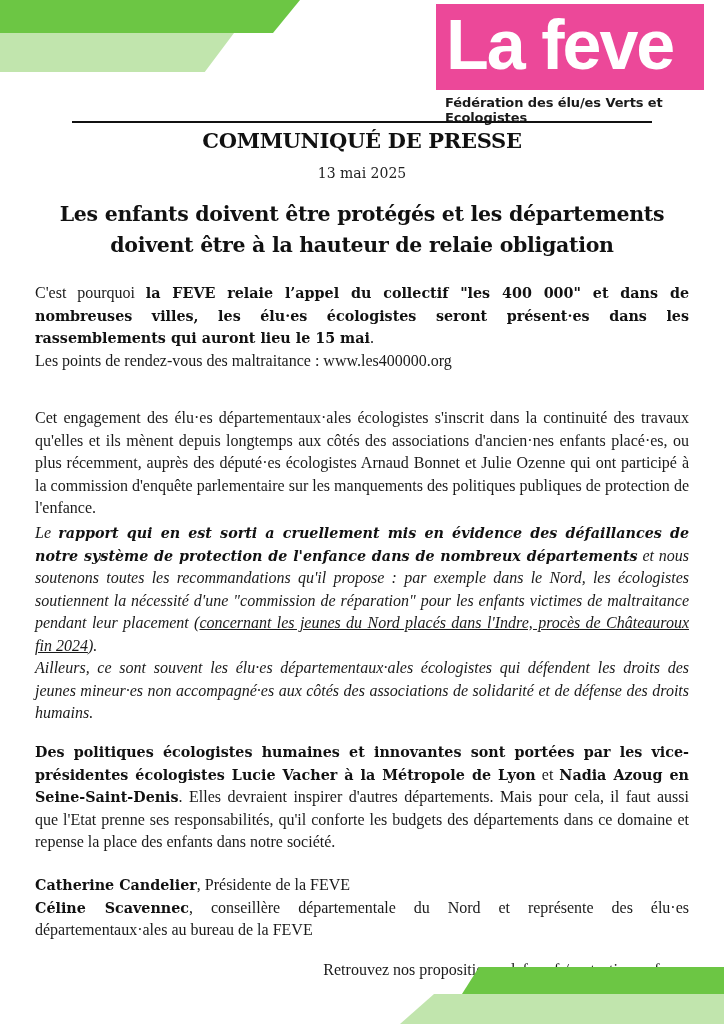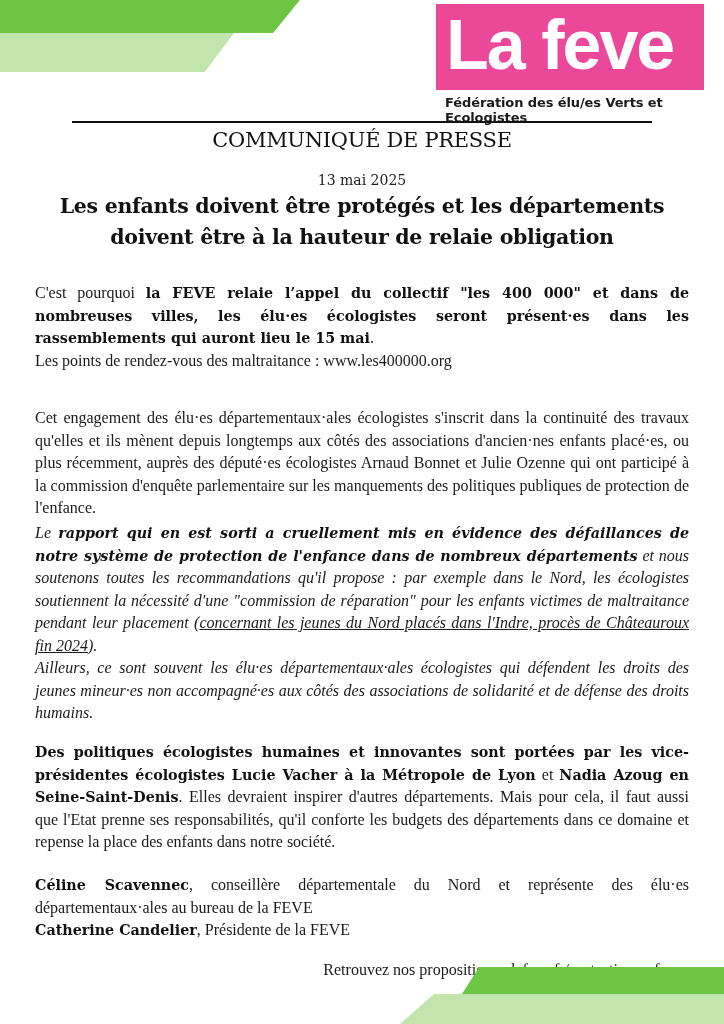--- a/index.html
+++ b/index.html
@@ -12,24 +12,24 @@
   .band-bot-dark { left: 462px; top: 967px; width: 262px; height: 27px; background: #6cc644; clip-path: polygon(6.5% 0, 100% 0, 100% 100%, 0 100%); }
   .band-bot-light { left: 400px; top: 994px; width: 324px; height: 30px; background: #c1e5ad; clip-path: polygon(10.5% 0, 100% 0, 100% 100%, 0 100%); }
 
   
   .logo { position: absolute; left: 436px; top: 4px; width: 268px; height: 86px; background: #ec4899; }
   .logo-word { position: absolute; left: 10px; top: -2px; font-family: "Liberation Sans", sans-serif; font-weight: 700; font-size: 70px; letter-spacing: -2px; color: #ffffff; line-height: 86px; }
   .logo-tag { position: absolute; left: 445px; top: 95px; font-family: "DejaVu Sans", sans-serif; font-weight: 700; font-size: 13px; color: #1a1a1a; letter-spacing: -0.1px; }
 
   .rule { position: absolute; left: 72px; top: 121px; width: 580px; height: 2px; background: #111; }
 
-  .comm { position: absolute; left: 0; width: 724px; top: 128px; text-align: center; font-family: "DejaVu Serif", serif; font-size: 21px; font-weight: 400; letter-spacing: -0.3px; color: #111; }
-  .date { position: absolute; left: 0; width: 724px; top: 172px; text-align: center; font-family: "DejaVu Serif", serif; font-size: 14px; color: #222; }
+  .comm { position: absolute; left: 0; width: 724px; top: 128px; text-align: center; font-family: "DejaVu Serif", serif; font-size: 21px; font-weight: 700; letter-spacing: -0.3px; color: #111; }
+  .date { position: absolute; left: 0; width: 724px; top: 165px; text-align: center; font-family: "DejaVu Serif", serif; font-size: 14px; color: #222; }
 
-  .title { position: absolute; left: 30px; width: 664px; top: 191px; text-align: center; font-family: "DejaVu Serif", serif; font-weight: 700; font-size: 20.5px; line-height: 31px; letter-spacing: -0.3px; color: #111; }
+  .title { position: absolute; left: 30px; width: 664px; top: 199px; text-align: center; font-family: "DejaVu Serif", serif; font-weight: 700; font-size: 20.5px; line-height: 31px; letter-spacing: -0.3px; color: #111; }
 
   .para { position: absolute; left: 35px; width: 654px; font-family: "Liberation Serif", serif; font-size: 16px; line-height: 22.5px; text-align: justify; color: #1a1a1a; }
   .para b { font-family: "DejaVu Serif", serif; font-size: 14.3px; font-weight: 700; color: #111; }
   .p1 { top: 282px; }
   .p2 { top: 407px; }
   .p3 { top: 522px; font-style: italic; }
   .p4 { top: 741px; }
   .p5 { top: 874px; }
   .p6 { top: 959px; text-align: right; }
   .u { text-decoration: underline; }
@@ -66,20 +66,20 @@
 <div class="para p3">
   <span>Le </span><b>rapport qui en est sorti a cruellement mis en évidence des défaillances de notre système de protection de l'enfance dans de nombreux départements</b><span> et nous soutenons toutes les recommandations qu'il propose : par exemple dans le Nord, les écologistes soutiennent la nécessité d'une "commission de réparation" pour les enfants victimes de maltraitance pendant leur placement (</span><span class="u">concernant les jeunes du Nord placés dans l'Indre, procès de Châteauroux fin 2024</span><span>).</span>
   <span class="line">Ailleurs, ce sont souvent les élu·es départementaux·ales écologistes qui défendent les droits des jeunes mineur·es non accompagné·es aux côtés des associations de solidarité et de défense des droits humains.</span>
 </div>
 
 <div class="para p4">
   <b>Des politiques écologistes humaines et innovantes sont portées par les vice-présidentes écologistes Lucie Vacher à la Métropole de Lyon</b><span> et </span><b>Nadia Azoug en Seine-Saint-Denis</b><span>. Elles devraient inspirer d'autres départements. Mais pour cela, il faut aussi que l'Etat prenne ses responsabilités, qu'il conforte les budgets des départements dans ce domaine et repense la place des enfants dans notre société.</span>
 </div>
 
 <div class="para p5">
+  <span class="line"><b>Catherine Candelier</b><span>, Présidente de la FEVE</span></span>
   <span class="line"><b>Céline Scavennec</b><span>, conseillère départementale du Nord et représente des élu·es départementaux·ales au bureau de la FEVE</span></span>
-  <span class="line"><b>Catherine Candelier</b><span>, Présidente de la FEVE</span></span>
 </div>
 
 <div class="para p6">Retrouvez nos propositions : lafeve.fr/protection-enfance</div>
 
 <div class="band band-bot-dark"></div>
 <div class="band band-bot-light"></div>
 
 </body></html>

